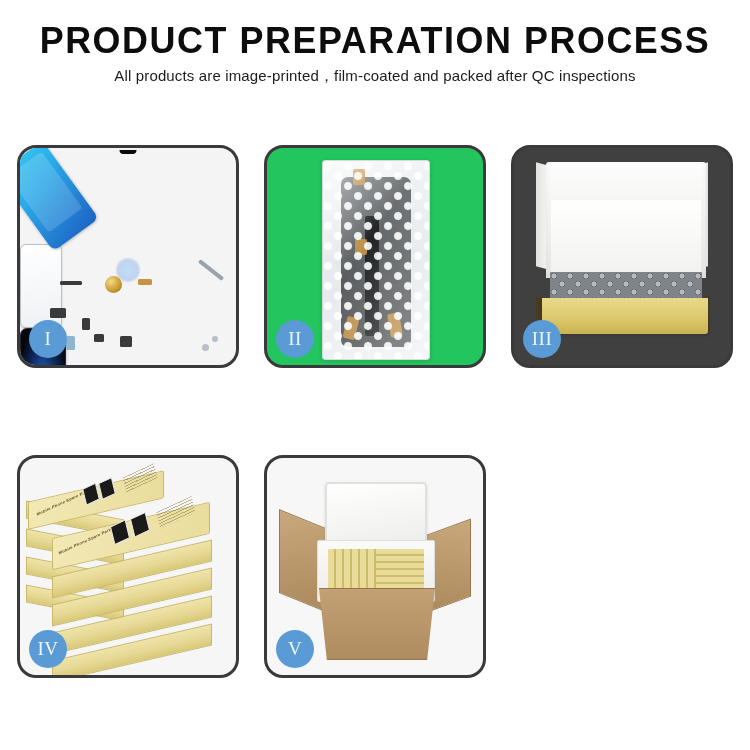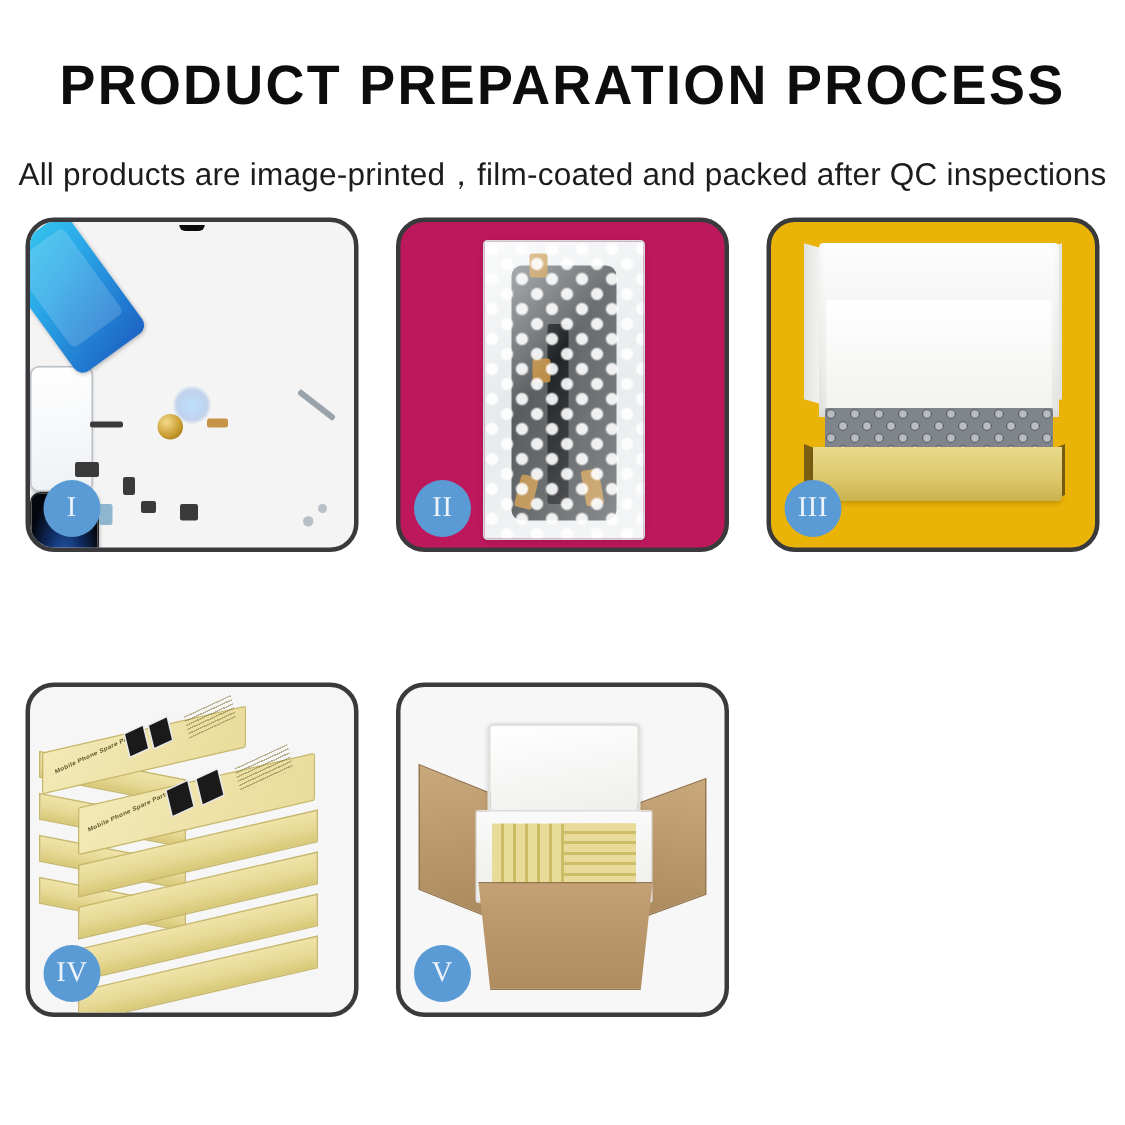--- a/index.html
+++ b/index.html
@@ -5,28 +5,28 @@
   html,body{margin:0;padding:0;}
   body{
     width:750px;height:750px;
     background:#ffffff;
     font-family:"Liberation Sans","DejaVu Sans",sans-serif;
     overflow:hidden;
   }
   .page{position:relative;width:750px;height:750px;}
 
   
-  .header{text-align:center;padding-top:38px;}
+  .header{text-align:center;padding-top:22px;}
   .title{
     font-size:37px;font-weight:bold;color:#0d0d0d;
     letter-spacing:1.6px;line-height:1.05;
     transform:scaleX(0.97);
   }
   .subtitle{
-    font-size:21px;color:#1c1c1c;margin-top:25px;
+    font-size:15px;color:#1c1c1c;margin-top:6px;
     letter-spacing:0.15px;
   }
 
   
   .grid{
     position:absolute;left:17px;top:145px;
     width:716px;height:533px;
     display:grid;
     grid-template-columns:repeat(3,222px);
     grid-template-rows:repeat(2,223px);
@@ -90,21 +90,21 @@
     position:absolute;left:50%;top:2px;transform:translateX(-50%);
     width:17px;height:4px;background:#0b0b0b;border-radius:0 0 4px 4px;
   }
   
   .prt{position:absolute;background:#3a3a3a;border-radius:1.5px;}
   .p1-coin{
     position:absolute;left:85px;top:128px;width:17px;height:17px;border-radius:50%;
     background:radial-gradient(circle at 35% 32%,#f4d98a,#c79a2c 60%,#8a6415);
   }
   
-  .p2{background:#be185d;text-decoration:underline;}
+  .p2{background:#22c55e;text-decoration:underline;}
   .p2-bag{
     position:absolute;left:55px;top:12px;width:106px;height:198px;
     background:linear-gradient(175deg,#f3f5f6 0%,#e4e8ea 50%,#eef1f2 100%);
     border:1px solid #d6dadd;border-radius:3px;
     box-shadow:0 1px 4px rgba(0,0,0,.14);
     overflow:hidden;
   }
   .p2-part{
     position:absolute;left:18px;top:16px;width:70px;height:170px;
     background:linear-gradient(180deg,#3f4448 0%,#24282b 55%,#15181a 100%);
@@ -123,21 +123,21 @@
       radial-gradient(circle at 5px 5px, rgba(255,255,255,.95) 3.4px, rgba(190,200,208,.45) 4.2px, transparent 4.6px),
       radial-gradient(circle at 15px 15px, rgba(255,255,255,.95) 3.4px, rgba(190,200,208,.45) 4.2px, transparent 4.6px);
     background-size:20px 20px,20px 20px;
     mix-blend-mode:screen;opacity:.95;
   }
   .p2-sheen{
     position:absolute;inset:0;
     background:linear-gradient(125deg,rgba(255,255,255,.55) 0%,rgba(255,255,255,0) 42%,rgba(255,255,255,.4) 100%);
   }
   
-  .p3{background:#eab308;}
+  .p3{background:#404040;}
   .p3-lid{
     position:absolute;left:32px;top:14px;width:160px;height:116px;
     background:linear-gradient(180deg,#fdfdfd 0%,#f1f1ef 60%,#e6e6e3 100%);
     border-radius:3px 3px 0 0;
     box-shadow:inset 0 -3px 6px rgba(0,0,0,.06);
   }
   .p3-lid-l{
     position:absolute;left:22px;top:16px;width:13px;height:104px;
     background:linear-gradient(90deg,#e2e2df,#f6f6f4);
     transform:skewY(16deg);

